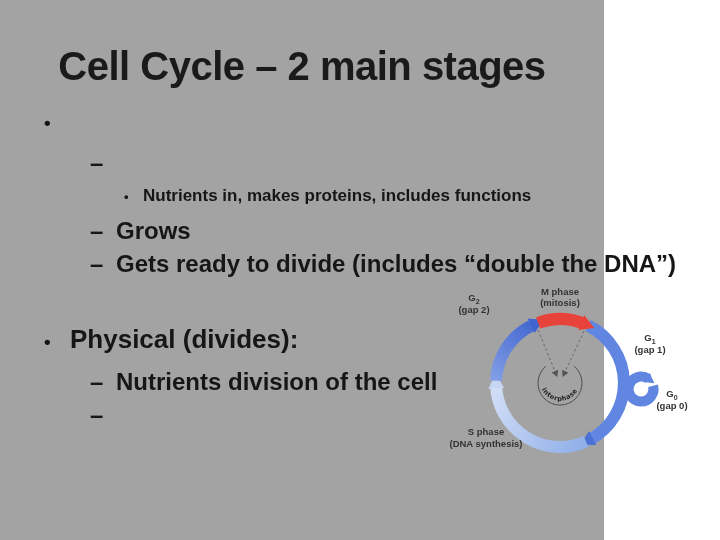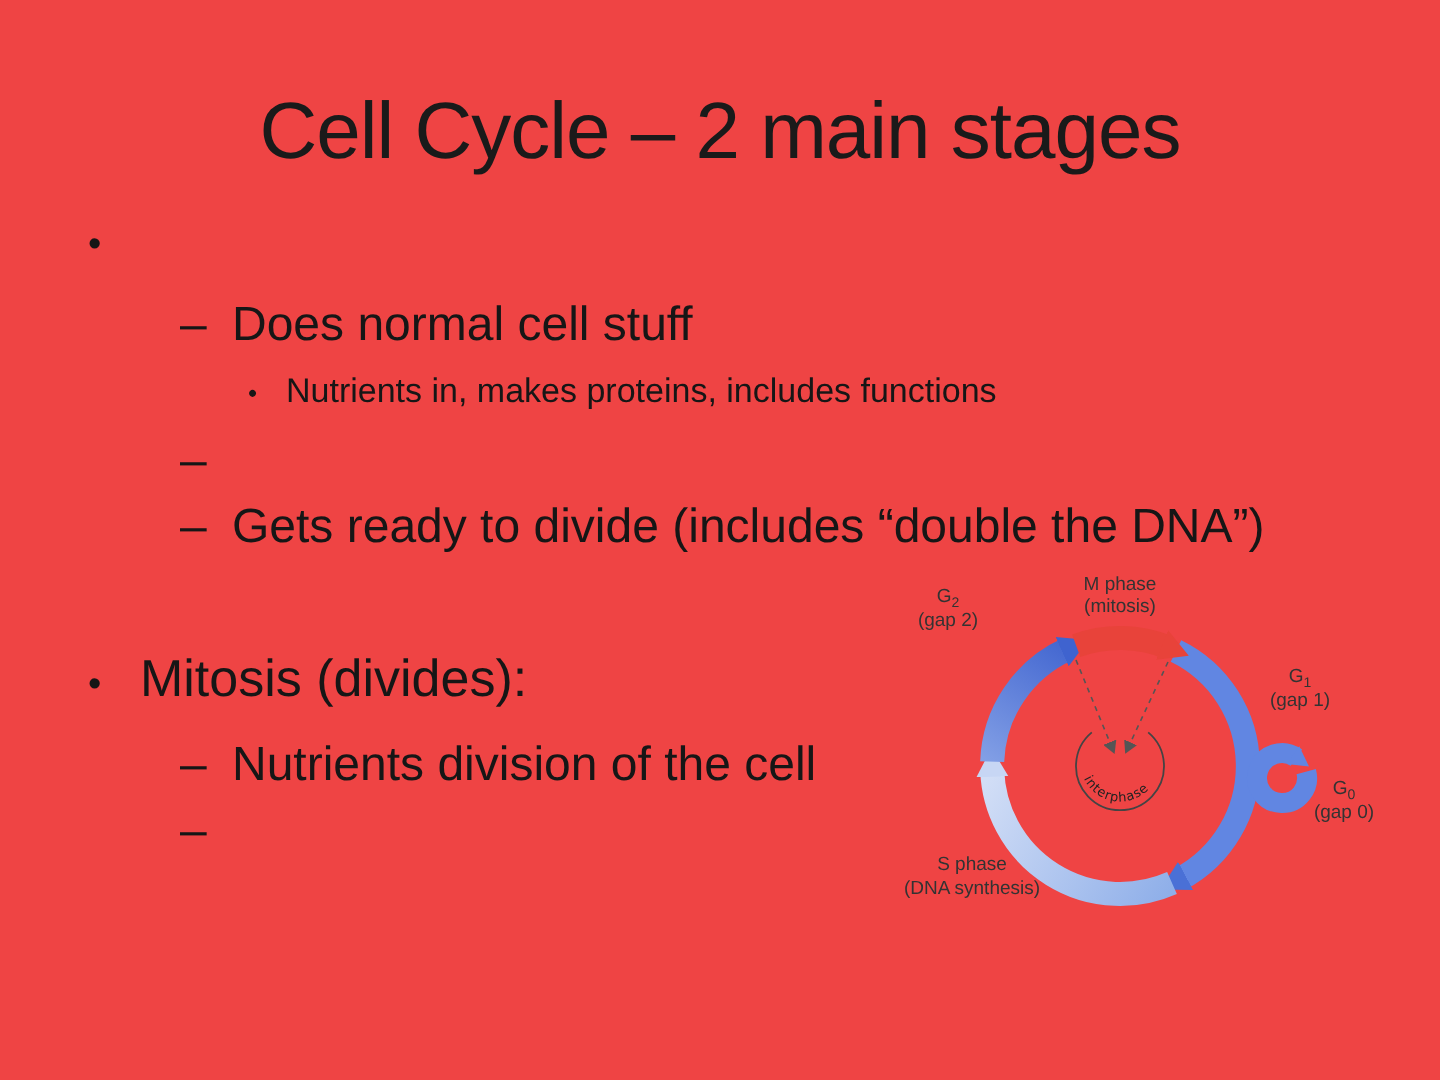--- a/index.html
+++ b/index.html
@@ -1,18 +1,18 @@
 <!DOCTYPE html>
 <html><head>
 <meta charset="utf-8">
 <style>
   html,body{margin:0;padding:0;}
   body{width:720px;height:540px;overflow:hidden;background:#fff;}
-  .slide{position:relative;width:720px;height:540px;background:#ef4444;
-         font-family:"Liberation Sans",sans-serif;color:#161616;}
+  .slide{position:relative;width:604px;height:540px;background:#a3a3a3;
+         font-family:"Liberation Sans",sans-serif;color:#161616;font-weight:bold;}
   .title{position:absolute;top:44px;left:0;width:100%;text-align:center;
          font-size:40px;letter-spacing:-0.5px;color:#1a1a1a;white-space:nowrap;}
   .content{position:absolute;top:106px;left:0;width:720px;}
   .b{display:flex;align-items:baseline;}
   .mk{flex:0 0 auto;}
   .l1{margin-left:44px;font-size:26px;line-height:34px;}
   .l1 .mk{width:26px;font-size:19px;}
   .l2{margin-left:90px;font-size:24px;line-height:33px;}
   .l2 .mk{width:26px;}
   .l3{margin-left:124px;font-size:17px;line-height:26px;}
@@ -30,36 +30,36 @@
 <div class="slide">
 
   <div class="title">Cell Cycle – 2 main stages</div>
 
   <div class="content">
     <div class="b l1">
       <span class="mk">•</span>
     </div>
     <div class="b l2 mt6">
       <span class="mk">–</span>
-      <span>Does normal cell stuff</span>
     </div>
     <div class="b l3 mt4">
       <span class="mk">•</span>
       <span>Nutrients in, makes proteins, includes functions</span>
     </div>
     <div class="b l2 mt4">
       <span class="mk">–</span>
+      <span>Grows</span>
     </div>
     <div class="b l2">
       <span class="mk">–</span>
       <span>Gets ready to divide (includes “double the DNA”)</span>
     </div>
     <div class="b l1 mt42">
       <span class="mk">•</span>
-      <span>Mitosis (divides):</span>
+      <span>Physical (divides):</span>
     </div>
     <div class="b l2 mt6">
       <span class="mk">–</span>
       <span>Nutrients division of the cell</span>
     </div>
     <div class="b l2">
       <span class="mk">–</span>
     </div>
   </div>
 

